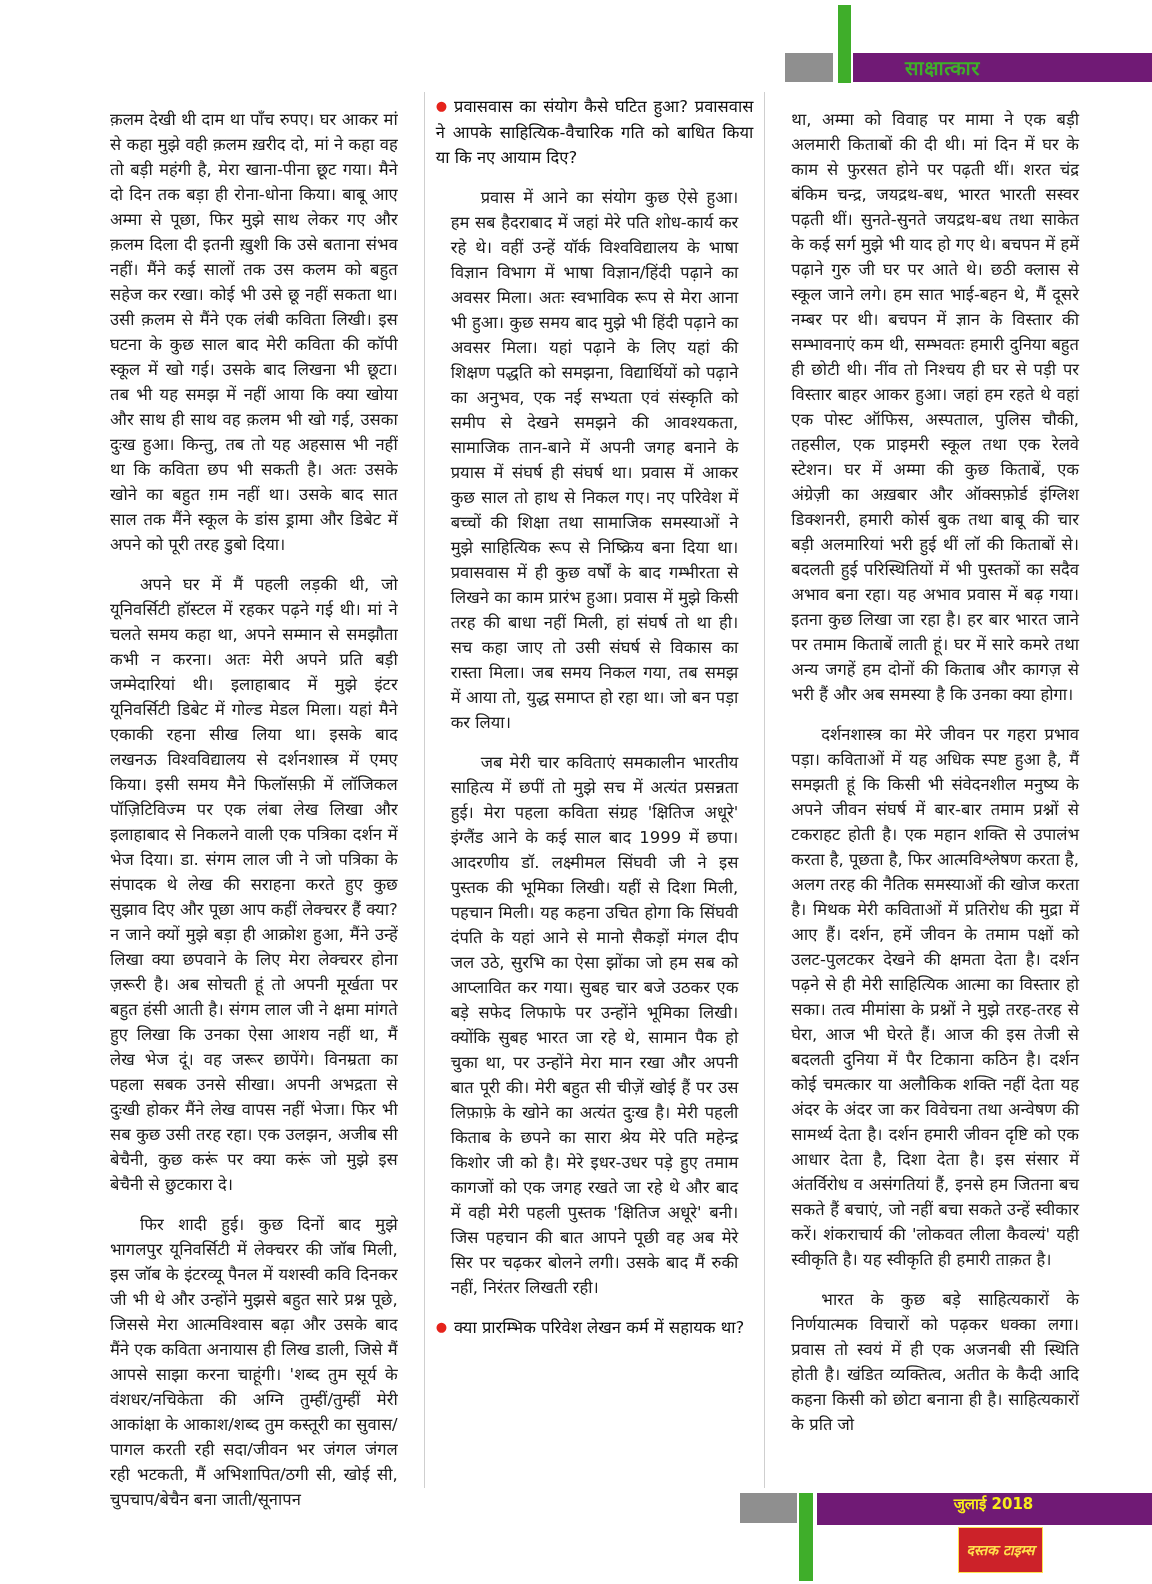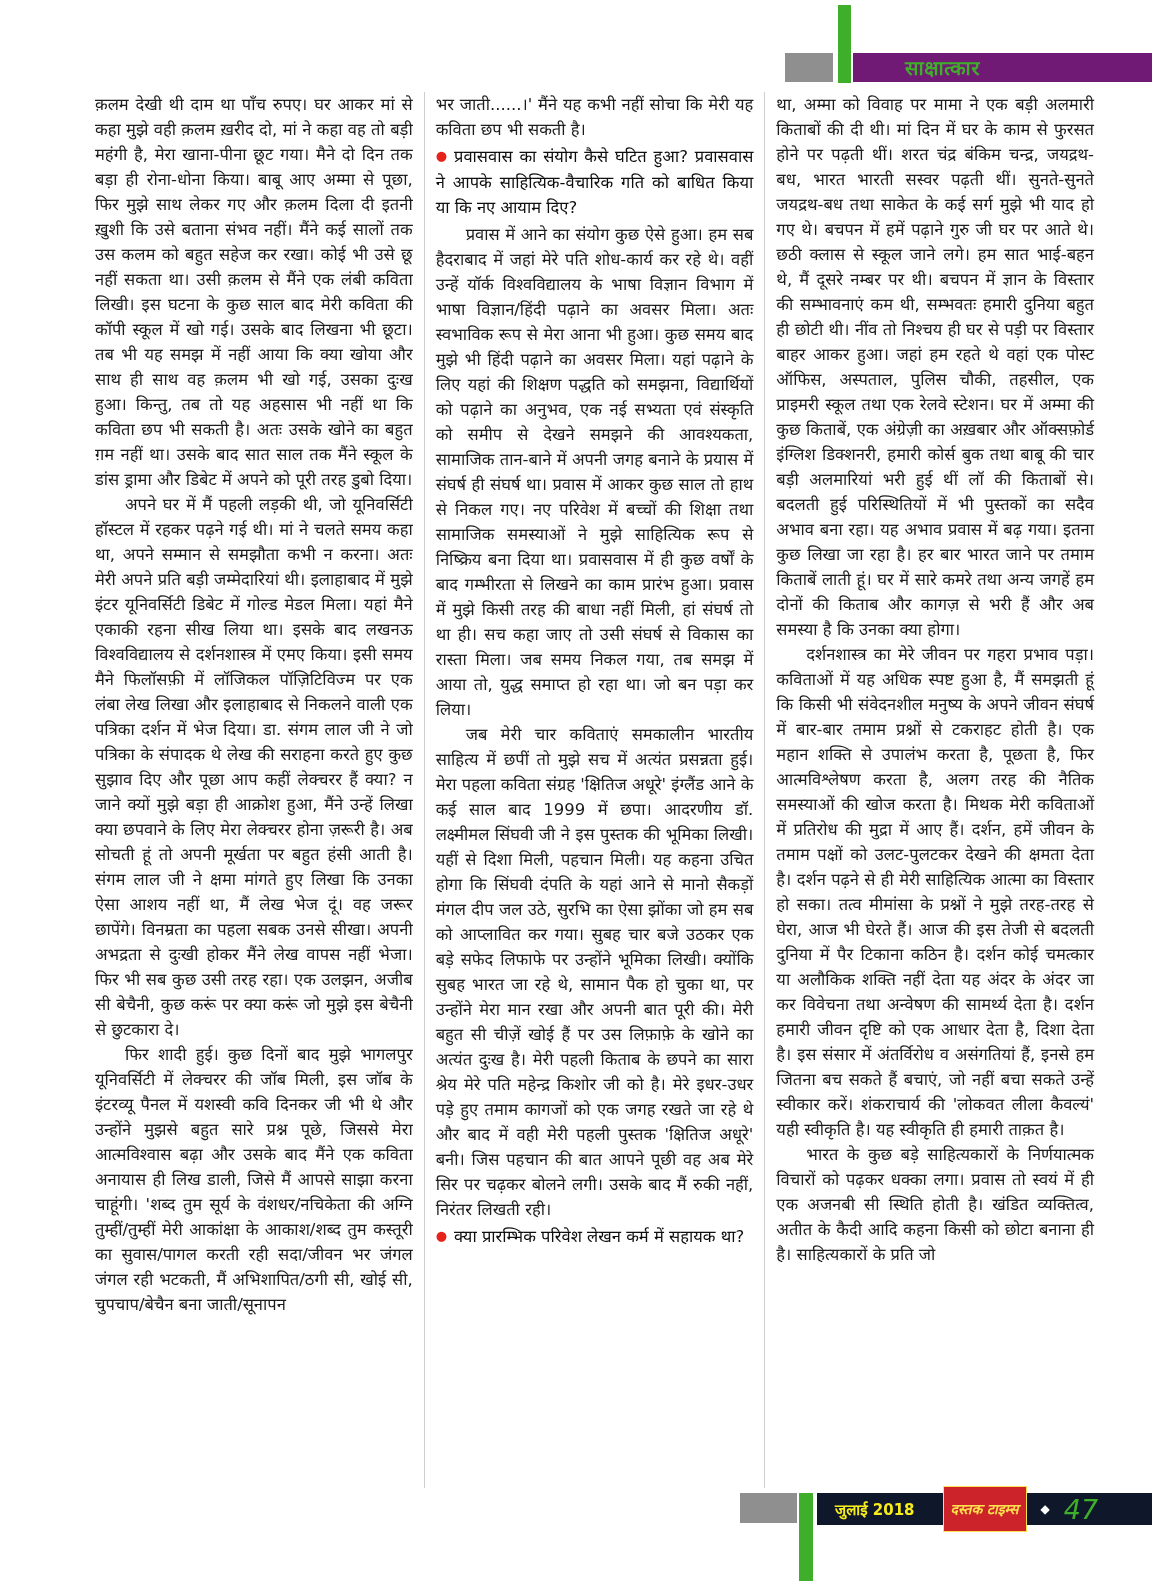--- a/index.html
+++ b/index.html
@@ -23,42 +23,42 @@
     transform:translateX(-60px);
   }
   
   .content{
     position:absolute;left:95px;top:92px;width:999px;height:1396px;
     display:flex;
   }
   .col{flex:1 1 0;min-width:0;}
   .col + .col{border-left:1px solid #cfcfcf;margin-left:11px;padding-left:11px;}
   .para,.question{
-    margin:0;
+    margin:15px;
     font-size:16.5px;line-height:25px;
     text-align:justify;
     color:#1c1c1c;
   }
   .para.indent{text-indent:30px;}
   .question{
     font-weight:normal;color:#0e0e0e;
     margin:2px 0 2px 0;
     text-align:justify;
   }
   .question .bullet{
     color:#e5231b;font-size:13px;
     display:inline-block;margin-right:7px;transform:translateY(-2px);
     text-indent:0;
   }
   
   .ftr-gray{position:absolute;left:740px;top:1493px;width:57px;height:30px;background:#8f8f8f;}
   .ftr-green{position:absolute;left:799px;top:1493px;width:14px;height:88px;background:#3fae2a;}
   .ftr-black{
-    position:absolute;left:817px;top:1493px;width:335px;height:32px;background:#0f172a;
-    display:flex;align-items:center;gap:14px;padding-left:18px;box-sizing:border-box;
+    position:absolute;left:817px;top:1493px;width:335px;height:32px;background:#701a75;
+    display:flex;align-items:center;gap:14px;padding-left:18px;box-sizing:border-box;flex-direction:column;
   }
   .ftr-date{color:#f8ec1c;font-size:15px;font-weight:bold;}
   .ftr-logo{
     background:#cc2229;color:#ffe14d;
     border:1px solid #ffe14d;
     font-size:14px;font-weight:bold;font-style:italic;
     padding:13px 7px;line-height:18px;
     margin-left:14px;
   }
   .ftr-diamond{color:#ffffff;font-size:12px;}
@@ -77,21 +77,20 @@
 
   <div class="content">
 
     <div class="col">
       <p class="para">क़लम देखी थी दाम था पाँच रुपए। घर आकर मां से कहा मुझे वही क़लम ख़रीद दो, मां ने कहा वह तो बड़ी महंगी है, मेरा खाना-पीना छूट गया। मैने दो दिन तक बड़ा ही रोना-धोना किया। बाबू आए अम्मा से पूछा, फिर मुझे साथ लेकर गए और क़लम दिला दी इतनी ख़ुशी कि उसे बताना संभव नहीं। मैंने कई सालों तक उस कलम को बहुत सहेज कर रखा। कोई भी उसे छू नहीं सकता था। उसी क़लम से मैंने एक लंबी कविता लिखी। इस घटना के कुछ साल बाद मेरी कविता की कॉपी स्कूल में खो गई। उसके बाद लिखना भी छूटा। तब भी यह समझ में नहीं आया कि क्या खोया और साथ ही साथ वह क़लम भी खो गई, उसका दुःख हुआ। किन्तु, तब तो यह अहसास भी नहीं था कि कविता छप भी सकती है। अतः उसके खोने का बहुत ग़म नहीं था। उसके बाद सात साल तक मैंने स्कूल के डांस ड्रामा और डिबेट में अपने को पूरी तरह डुबो दिया।</p>
       <p class="para indent">अपने घर में मैं पहली लड़की थी, जो यूनिवर्सिटी हॉस्टल में रहकर पढ़ने गई थी। मां ने चलते समय कहा था, अपने सम्मान से समझौता कभी न करना। अतः मेरी अपने प्रति बड़ी जम्मेदारियां थी। इलाहाबाद में मुझे इंटर यूनिवर्सिटी डिबेट में गोल्ड मेडल मिला। यहां मैने एकाकी रहना सीख लिया था। इसके बाद लखनऊ विश्वविद्यालय से दर्शनशास्त्र में एमए किया। इसी समय मैने फिलॉसफ़ी में लॉजिकल पॉज़िटिविज्म पर एक लंबा लेख लिखा और इलाहाबाद से निकलने वाली एक पत्रिका दर्शन में भेज दिया। डा. संगम लाल जी ने जो पत्रिका के संपादक थे लेख की सराहना करते हुए कुछ सुझाव दिए और पूछा आप कहीं लेक्चरर हैं क्या? न जाने क्यों मुझे बड़ा ही आक्रोश हुआ, मैंने उन्हें लिखा क्या छपवाने के लिए मेरा लेक्चरर होना ज़रूरी है। अब सोचती हूं तो अपनी मूर्खता पर बहुत हंसी आती है। संगम लाल जी ने क्षमा मांगते हुए लिखा कि उनका ऐसा आशय नहीं था, मैं लेख भेज दूं। वह जरूर छापेंगे। विनम्रता का पहला सबक उनसे सीखा। अपनी अभद्रता से दुःखी होकर मैंने लेख वापस नहीं भेजा। फिर भी सब कुछ उसी तरह रहा। एक उलझन, अजीब सी बेचैनी, कुछ करूं पर क्या करूं जो मुझे इस बेचैनी से छुटकारा दे।</p>
       <p class="para indent">फिर शादी हुई। कुछ दिनों बाद मुझे भागलपुर यूनिवर्सिटी में लेक्चरर की जॉब मिली, इस जॉब के इंटरव्यू पैनल में यशस्वी कवि दिनकर जी भी थे और उन्होंने मुझसे बहुत सारे प्रश्न पूछे, जिससे मेरा आत्मविश्वास बढ़ा और उसके बाद मैंने एक कविता अनायास ही लिख डाली, जिसे मैं आपसे साझा करना चाहूंगी। 'शब्द तुम सूर्य के वंशधर/नचिकेता की अग्नि तुम्हीं/तुम्हीं मेरी आकांक्षा के आकाश/शब्द तुम कस्तूरी का सुवास/पागल करती रही सदा/जीवन भर जंगल जंगल रही भटकती, मैं अभिशापित/ठगी सी, खोई सी, चुपचाप/बेचैन बना जाती/सूनापन</p>
     </div>
 
     <div class="col">
-      <p class="para">भर जाती......।' मैंने यह कभी नहीं सोचा कि मेरी यह कविता छप भी सकती है।</p>
       <p class="question">
         <span class="bullet">●</span><span>प्रवासवास का संयोग कैसे घटित हुआ? प्रवासवास ने आपके साहित्यिक-वैचारिक गति को बाधित किया या कि नए आयाम दिए?</span>
       </p>
       <p class="para indent">प्रवास में आने का संयोग कुछ ऐसे हुआ। हम सब हैदराबाद में जहां मेरे पति शोध-कार्य कर रहे थे। वहीं उन्हें यॉर्क विश्वविद्यालय के भाषा विज्ञान विभाग में भाषा विज्ञान/हिंदी पढ़ाने का अवसर मिला। अतः स्वभाविक रूप से मेरा आना भी हुआ। कुछ समय बाद मुझे भी हिंदी पढ़ाने का अवसर मिला। यहां पढ़ाने के लिए यहां की शिक्षण पद्धति को समझना, विद्यार्थियों को पढ़ाने का अनुभव, एक नई सभ्यता एवं संस्कृति को समीप से देखने समझने की आवश्यकता, सामाजिक तान-बाने में अपनी जगह बनाने के प्रयास में संघर्ष ही संघर्ष था। प्रवास में आकर कुछ साल तो हाथ से निकल गए। नए परिवेश में बच्चों की शिक्षा तथा सामाजिक समस्याओं ने मुझे साहित्यिक रूप से निष्क्रिय बना दिया था। प्रवासवास में ही कुछ वर्षों के बाद गम्भीरता से लिखने का काम प्रारंभ हुआ। प्रवास में मुझे किसी तरह की बाधा नहीं मिली, हां संघर्ष तो था ही। सच कहा जाए तो उसी संघर्ष से विकास का रास्ता मिला। जब समय निकल गया, तब समझ में आया तो, युद्ध समाप्त हो रहा था। जो बन पड़ा कर लिया।</p>
       <p class="para indent">जब मेरी चार कविताएं समकालीन भारतीय साहित्य में छपीं तो मुझे सच में अत्यंत प्रसन्नता हुई। मेरा पहला कविता संग्रह 'क्षितिज अधूरे' इंग्लैंड आने के कई साल बाद 1999 में छपा। आदरणीय डॉ. लक्ष्मीमल सिंघवी जी ने इस पुस्तक की भूमिका लिखी। यहीं से दिशा मिली, पहचान मिली। यह कहना उचित होगा कि सिंघवी दंपति के यहां आने से मानो सैकड़ों मंगल दीप जल उठे, सुरभि का ऐसा झोंका जो हम सब को आप्लावित कर गया। सुबह चार बजे उठकर एक बड़े सफेद लिफाफे पर उन्होंने भूमिका लिखी। क्योंकि सुबह भारत जा रहे थे, सामान पैक हो चुका था, पर उन्होंने मेरा मान रखा और अपनी बात पूरी की। मेरी बहुत सी चीज़ें खोई हैं पर उस लिफ़ाफ़े के खोने का अत्यंत दुःख है। मेरी पहली किताब के छपने का सारा श्रेय मेरे पति महेन्द्र किशोर जी को है। मेरे इधर-उधर पड़े हुए तमाम कागजों को एक जगह रखते जा रहे थे और बाद में वही मेरी पहली पुस्तक 'क्षितिज अधूरे' बनी। जिस पहचान की बात आपने पूछी वह अब मेरे सिर पर चढ़कर बोलने लगी। उसके बाद मैं रुकी नहीं, निरंतर लिखती रही।</p>
       <p class="question">
         <span class="bullet">●</span><span>क्या प्रारम्भिक परिवेश लेखन कर्म में सहायक था?</span>
       </p>
     </div>
 

